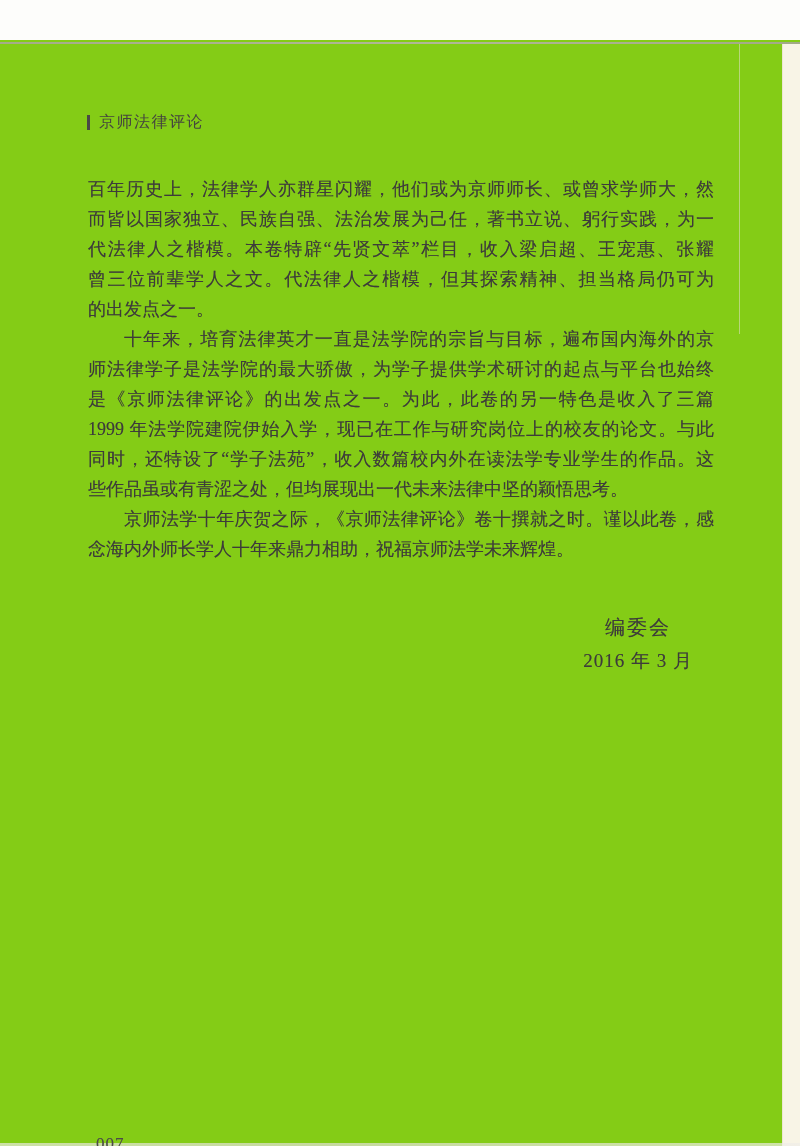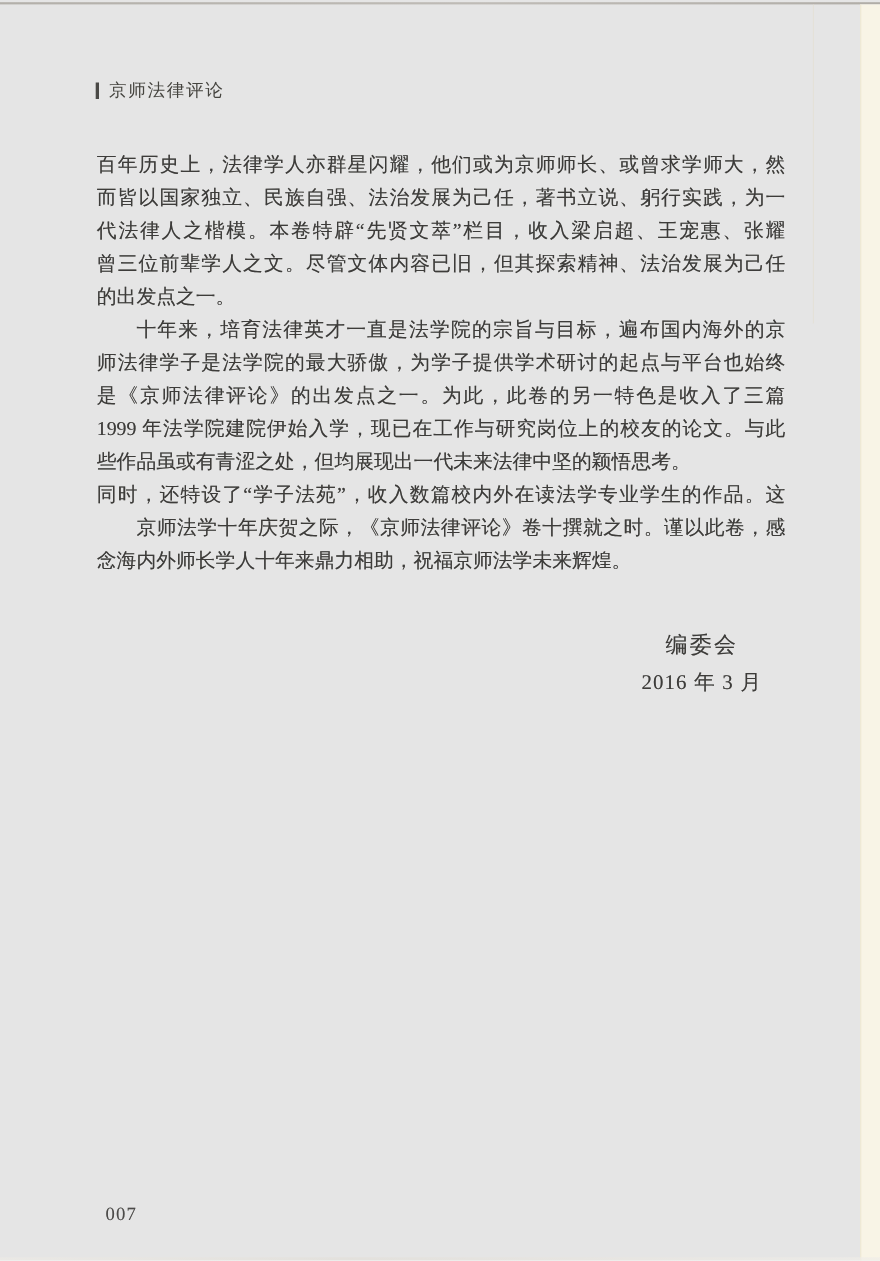--- a/index.html
+++ b/index.html
@@ -2,21 +2,21 @@
 <html><head>
 <meta charset="utf-8">
 <style>
   html,body{margin:0;padding:0;}
   body{
     width:800px;height:1146px;
     background:#fdfdfb;
     font-family:"Liberation Serif","DejaVu Serif",serif;
     position:relative;overflow:hidden;
   }
-  .page{position:absolute;inset:0;background:#e5e5e5;}
+  .page{position:absolute;inset:0;background:#84cc16;margin-top:40px;}
 
   
   .scan-top-edge{position:absolute;top:2px;left:0;width:100%;height:2px;
     background:linear-gradient(to right,#aaa69f 0%,#b8b4ae 55%,#a7a39c 100%);opacity:.85;}
   .paper-right-strip{position:absolute;top:4px;right:0;bottom:0;width:17px;
     background:#f8f4e6;border-left:1px solid #ede6d3;}
   .scan-crease{position:absolute;top:4px;left:739px;width:1px;height:290px;
     background:rgba(228,222,206,.55);}
   .scan-bottom-edge{position:absolute;bottom:0;left:0;width:100%;height:3px;
     background:linear-gradient(to right,#eceae5,#e2dfd9 40%,#efede8);opacity:.7;}
@@ -58,28 +58,28 @@
 
   <div class="header">
     <span class="header-bar"></span>
     <span>京师法律评论</span>
   </div>
 
   <div class="body-text">
       <div class="line fill">百年历史上，法律学人亦群星闪耀，他们或为京师师长、或曾求学师大，然</div>
       <div class="line fill">而皆以国家独立、民族自强、法治发展为己任，著书立说、躬行实践，为一</div>
       <div class="line fill">代法律人之楷模。本卷特辟“先贤文萃”栏目，收入梁启超、王宠惠、张耀</div>
-      <div class="line fill">曾三位前辈学人之文。尽管文体内容已旧，但其探索精神、法治发展为己任</div>
+      <div class="line fill">曾三位前辈学人之文。代法律人之楷模，但其探索精神、担当格局仍可为</div>
       <div class="line">的出发点之一。</div>
       <div class="line fill indent">十年来，培育法律英才一直是法学院的宗旨与目标，遍布国内海外的京</div>
       <div class="line fill">师法律学子是法学院的最大骄傲，为学子提供学术研讨的起点与平台也始终</div>
       <div class="line fill">是《京师法律评论》的出发点之一。为此，此卷的另一特色是收入了三篇</div>
       <div class="line fill">1999 年法学院建院伊始入学，现已在工作与研究岗位上的校友的论文。与此</div>
+      <div class="line fill">同时，还特设了“学子法苑”，收入数篇校内外在读法学专业学生的作品。这</div>
       <div class="line">些作品虽或有青涩之处，但均展现出一代未来法律中坚的颖悟思考。</div>
-      <div class="line fill">同时，还特设了“学子法苑”，收入数篇校内外在读法学专业学生的作品。这</div>
       <div class="line fill indent">京师法学十年庆贺之际，《京师法律评论》卷十撰就之时。谨以此卷，感</div>
       <div class="line">念海内外师长学人十年来鼎力相助，祝福京师法学未来辉煌。</div>
     </div>
 
   <div class="signature">
     <div class="sig-name">编委会</div>
     <div class="sig-date">2016 年 3 月</div>
   </div>
 
   <div class="page-number">007</div>

